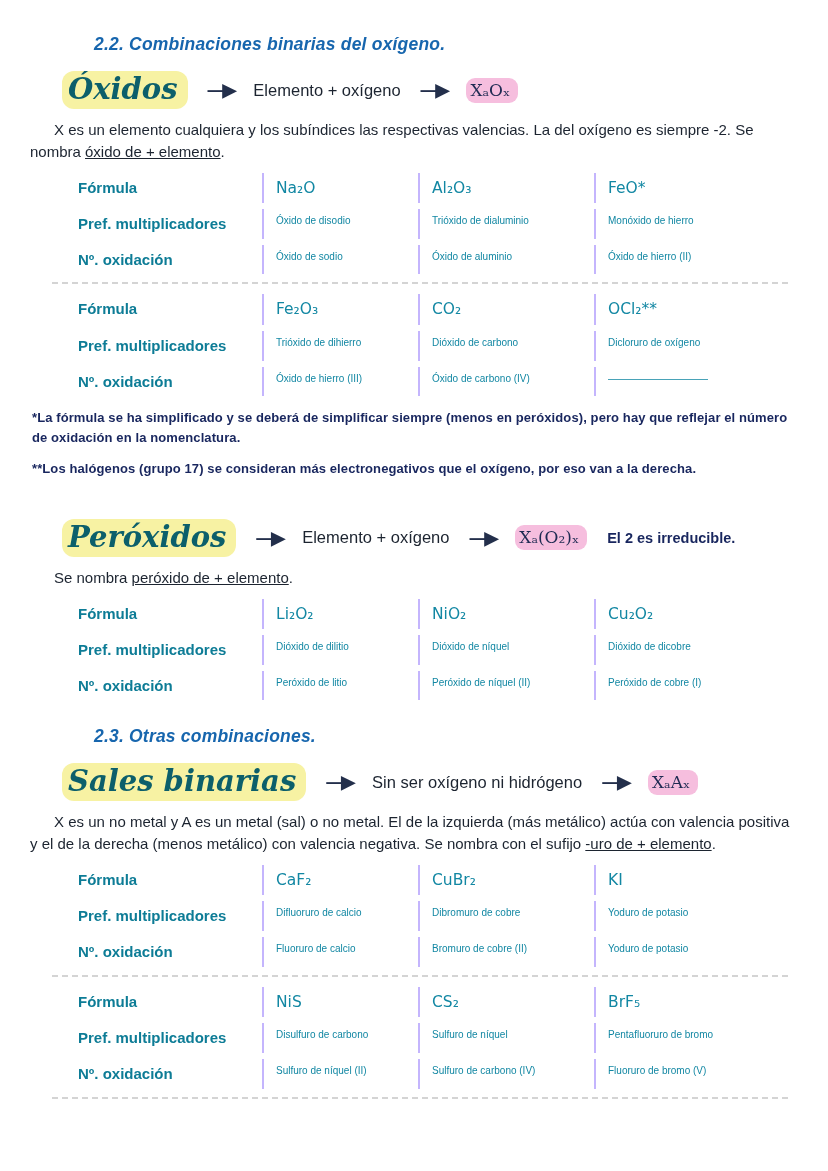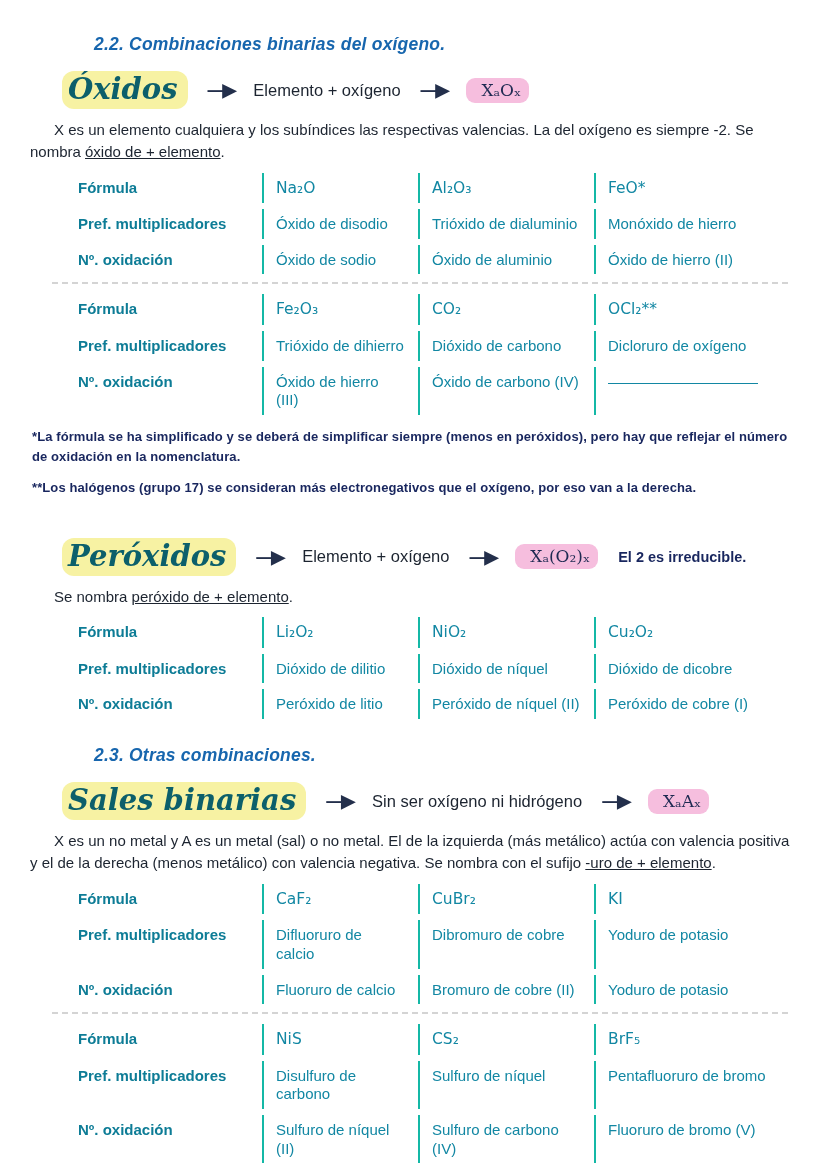--- a/index.html
+++ b/index.html
@@ -15,29 +15,29 @@
   .def-line{display:flex;align-items:center;gap:20px;margin:6px 0 10px 32px;flex-wrap:nowrap;}
   .script-head{
     font-family:"DejaVu Serif","DejaVu Sans",serif;font-style:italic;font-weight:bold;
     font-size:29px;color:#0c5f6b;background:#f7f2a3;padding:1px 10px 3px 6px;border-radius:12px;
     white-space:nowrap;
   }
   .arrow{color:#232f4b;font-size:18px;font-weight:bold;letter-spacing:-3px;white-space:nowrap;}
   .scheme-text{font-size:16.5px;color:#1c2430;white-space:nowrap;}
   .pink-formula{
     font-family:"DejaVu Serif","DejaVu Sans",serif;font-size:17px;color:#1e2a52;
-    background:#f6bede;padding:2px 8px 3px 15px;border-radius:9px;white-space:nowrap;
+    background:#f6bede;padding:2px 8px 3px 4px;border-radius:9px;white-space:nowrap;
   }
   .formula-note{font-size:14.5px;font-weight:bold;color:#18265e;white-space:nowrap;}
   p.body{font-size:15px;line-height:1.45;margin:8px 0 10px 0;text-indent:24px;}
   .us{text-decoration:underline;}
   .ntable{display:grid;grid-template-columns:226px 150px 170px 1fr;margin:10px 0 0 0;gap:6px;}
-  .cell{padding:6px 8px 5px 12px;font-size:15px;color:#1287a3;line-height:1.25;}
+  .cell{padding:6px 8px 5px 12px;font-size:10px;color:#1287a3;line-height:1.25;}
   .cell.lab{color:#0d7c96;font-weight:bold;font-size:15px;padding-left:48px;}
-  .cell.c2,.cell.c3,.cell.c4{border-left:2px solid #14b8a6;}
+  .cell.c2,.cell.c3,.cell.c4{border-left:2px solid #c4b5fd;}
   .cell.frm{font-size:15.5px;font-family:"DejaVu Sans",sans-serif;}
   .dashsep{border-top:2px dashed #d4d4d4;margin:8px 10px 6px 22px;}
   .footnote{
     color:#18265e;font-weight:bold;font-size:13px;line-height:1.5;
     margin:12px 0 0 2px;letter-spacing:.1px;
   }
   .gap-lg{height:34px;}
   .gap-md{height:22px;}
 </style>
 </head>

